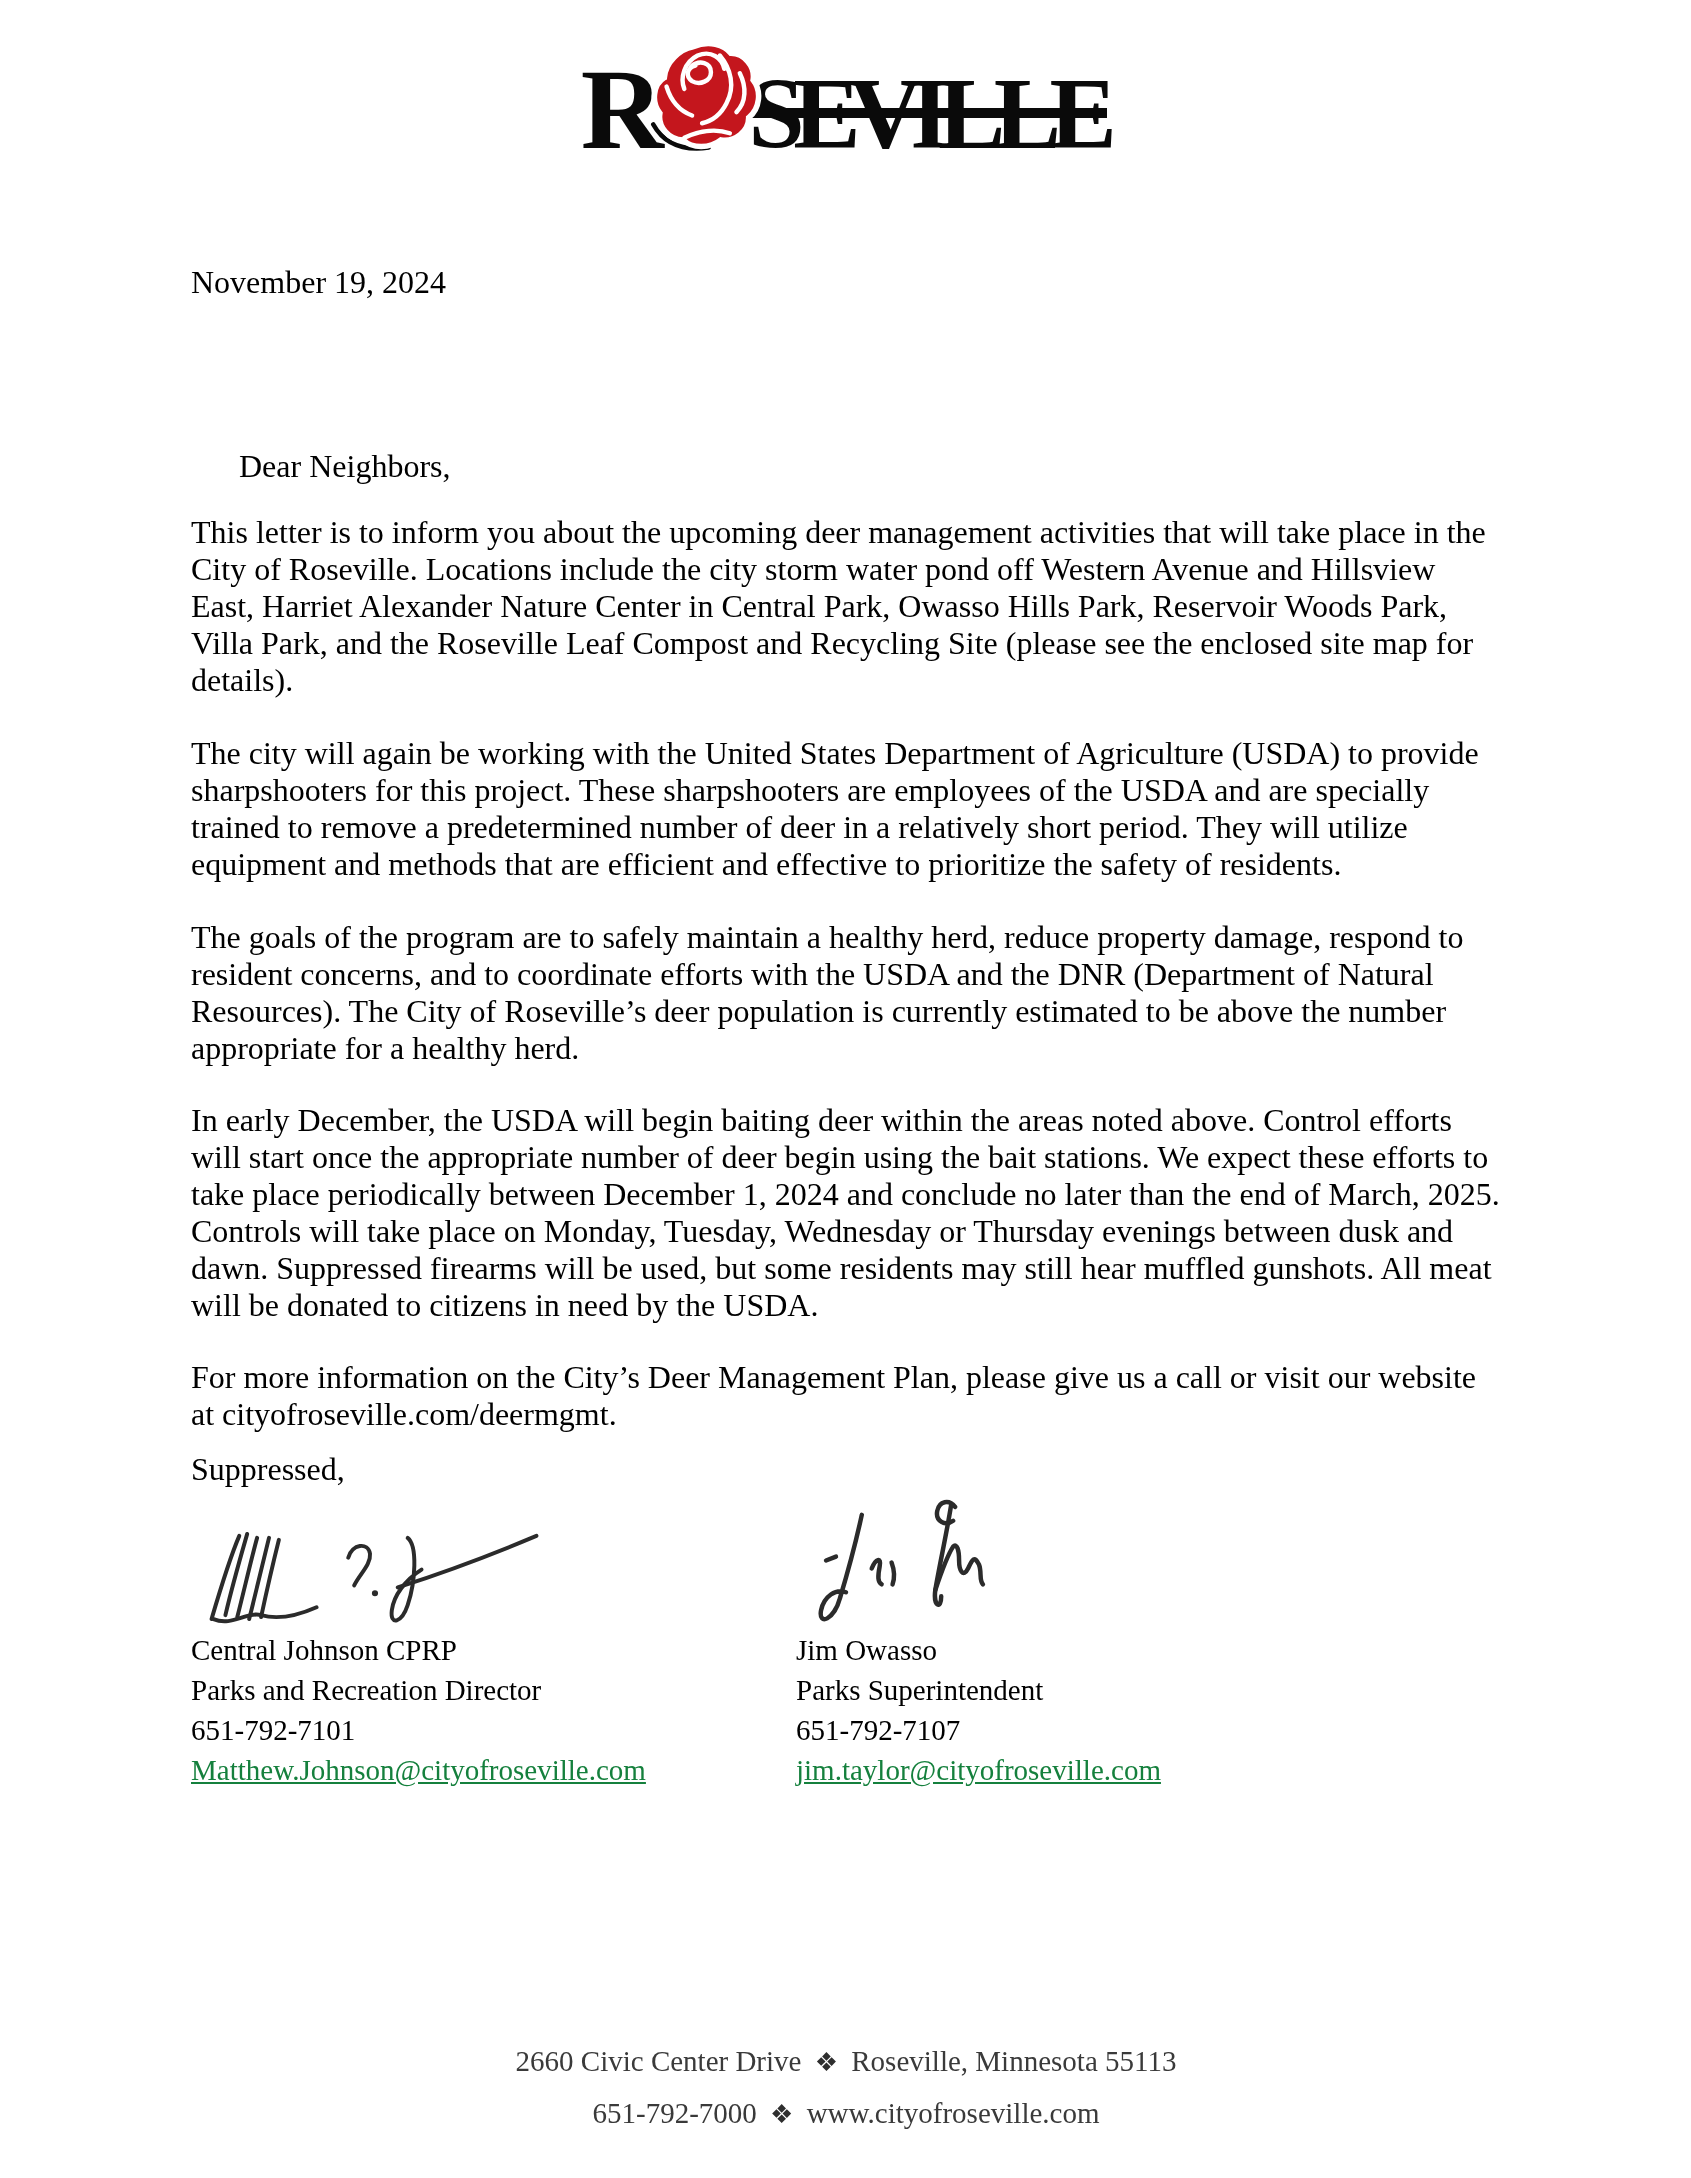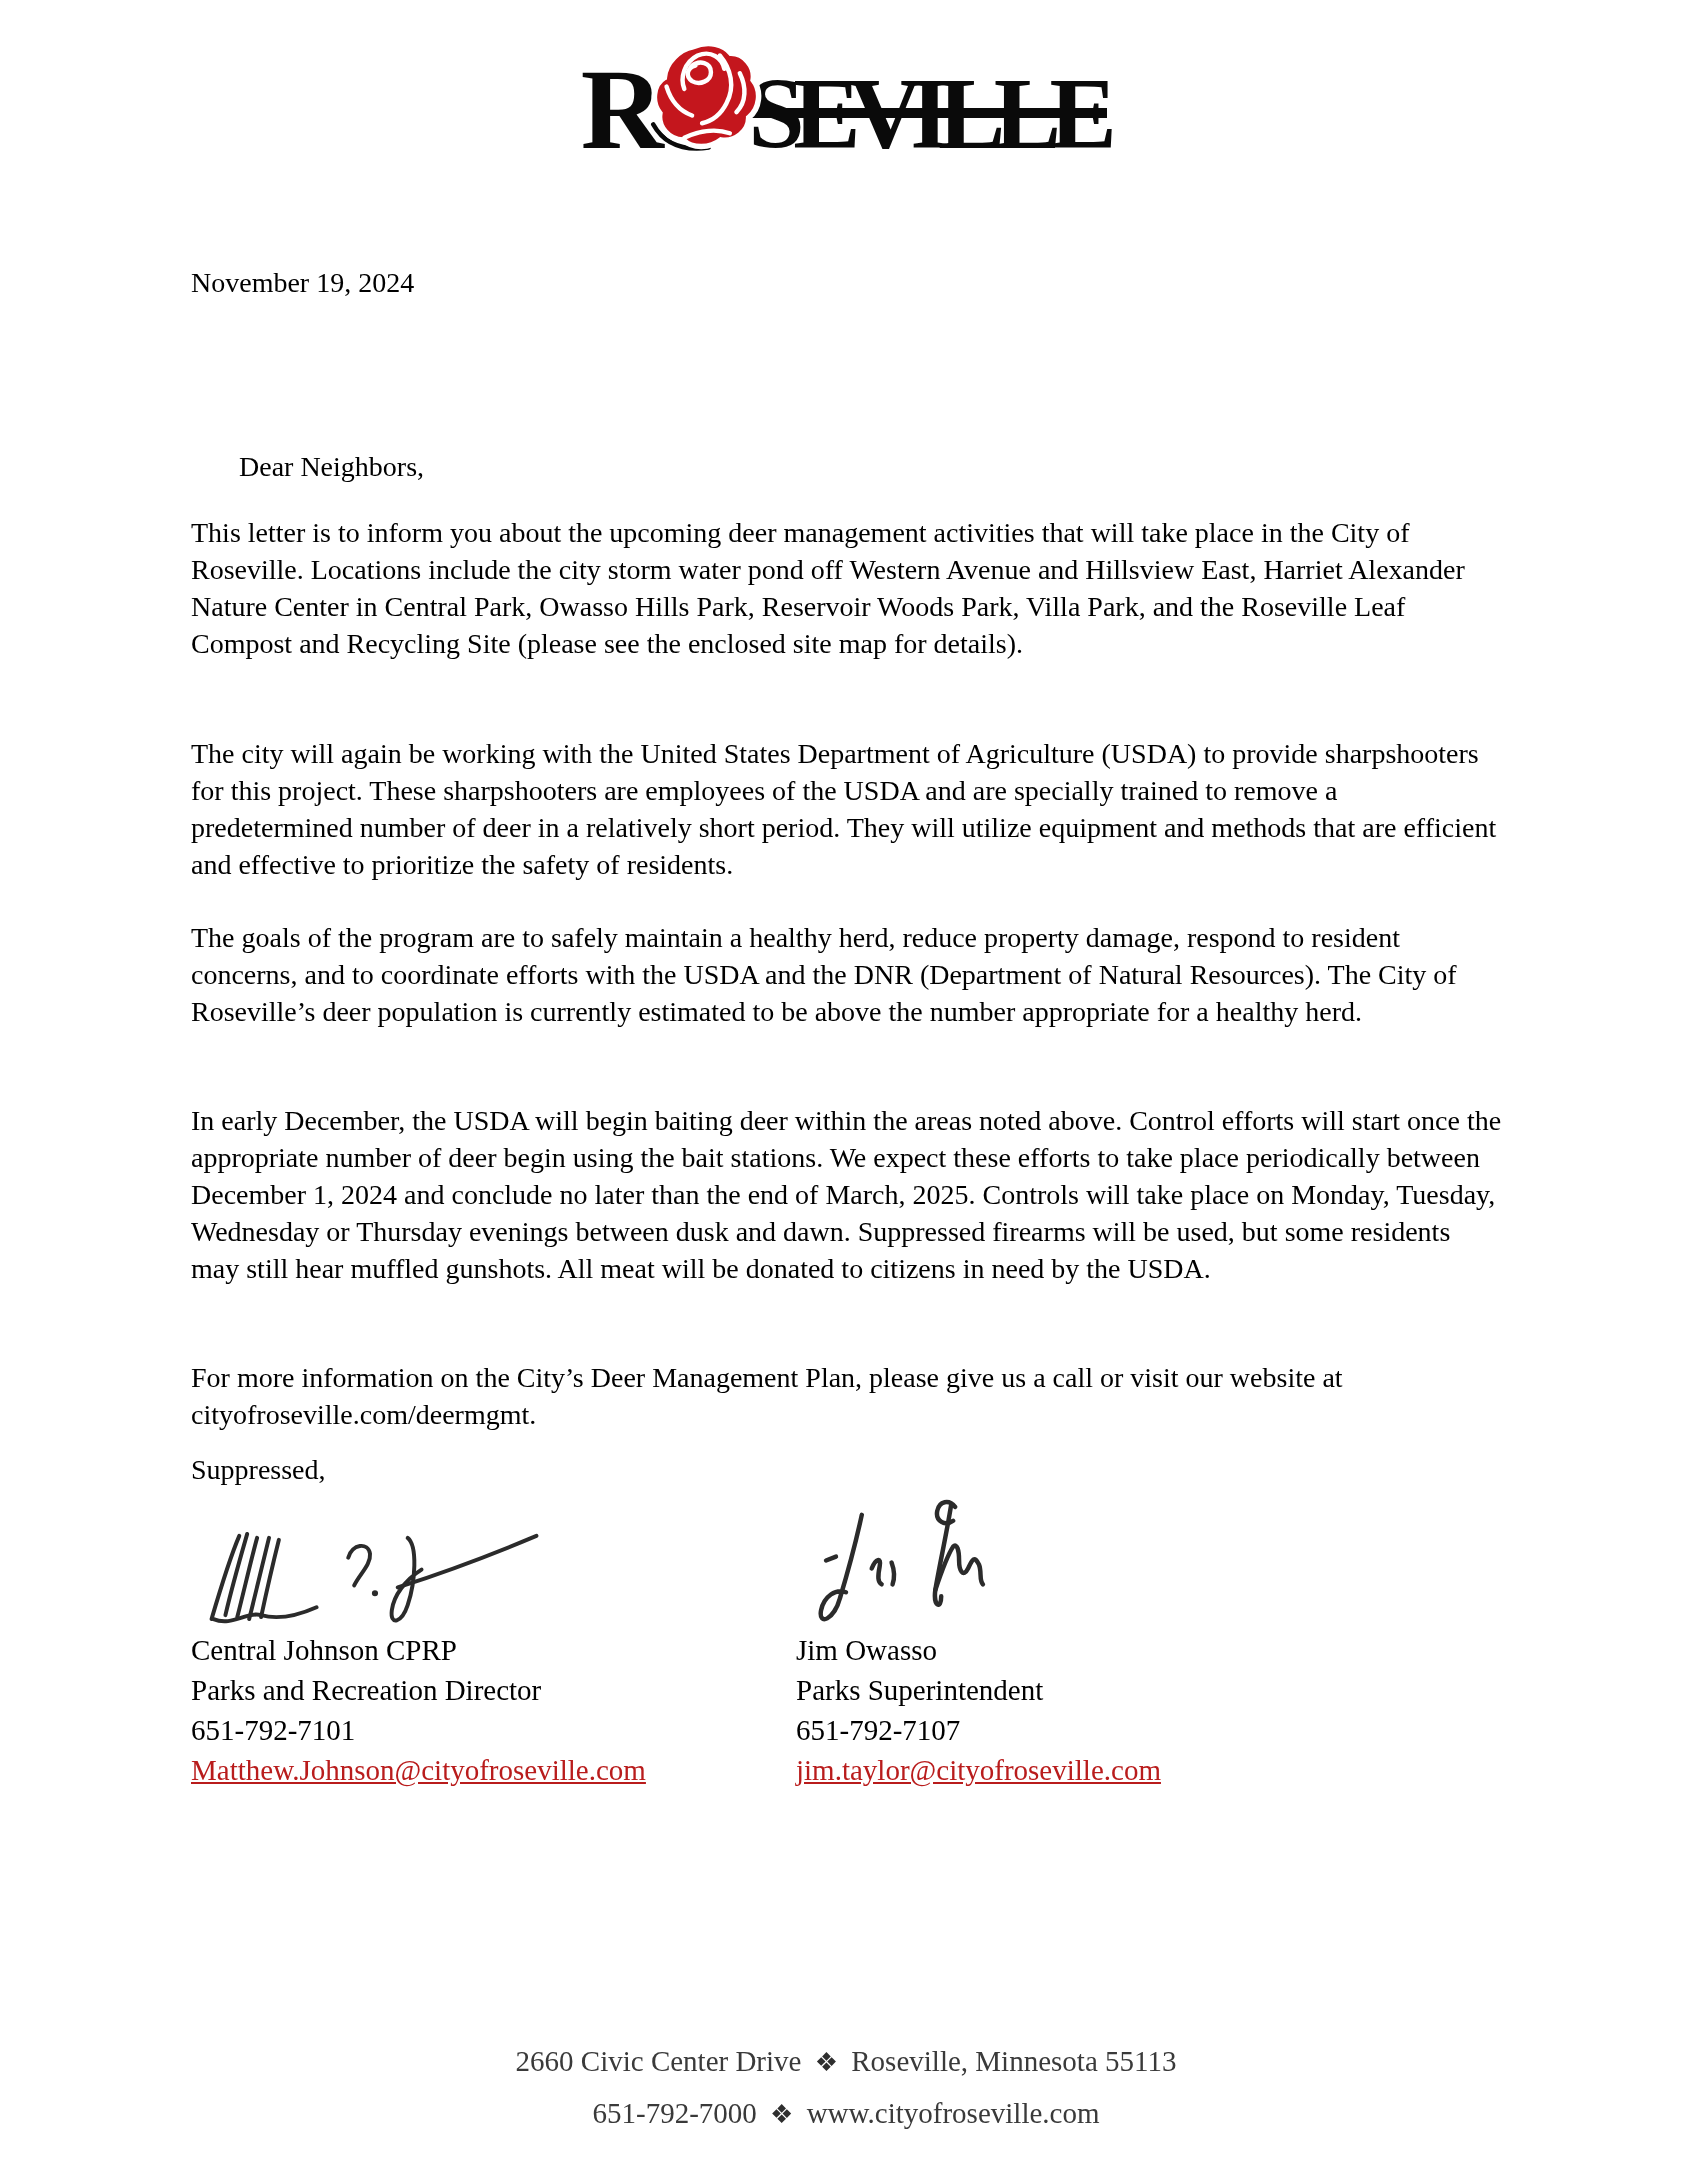--- a/index.html
+++ b/index.html
@@ -57,40 +57,40 @@
     right: 4px;
     top: 44px;
     height: 10px;
     background: #0a0a0a;
     z-index: 2;
   }
 
   
   .abs { position: absolute; left: 191px; width: 1313px; }
   .bodytext {
-    font-size: 28px;
+    font-size: 32px;
     line-height: 37px;
     margin: 0;
     text-align: left;
   }
 
   
   .sig-svg { position: absolute; }
   .sig-svg path { fill: none; stroke: #2b2b2b; stroke-linecap: round; stroke-linejoin: round; }
 
   .signer-block {
     position: absolute;
     top: 1630px;
     font-size: 29px;
     line-height: 40px;
   }
   .signer-left  { left: 191px; }
   .signer-right { left: 796px; }
   .email-link {
-    color: #b91c1c;
+    color: #15803d;
     text-decoration: underline;
     cursor: pointer;
   }
 
   
   .footer {
     position: absolute;
     top: 2036px;
     left: 0;
     width: 100%;

